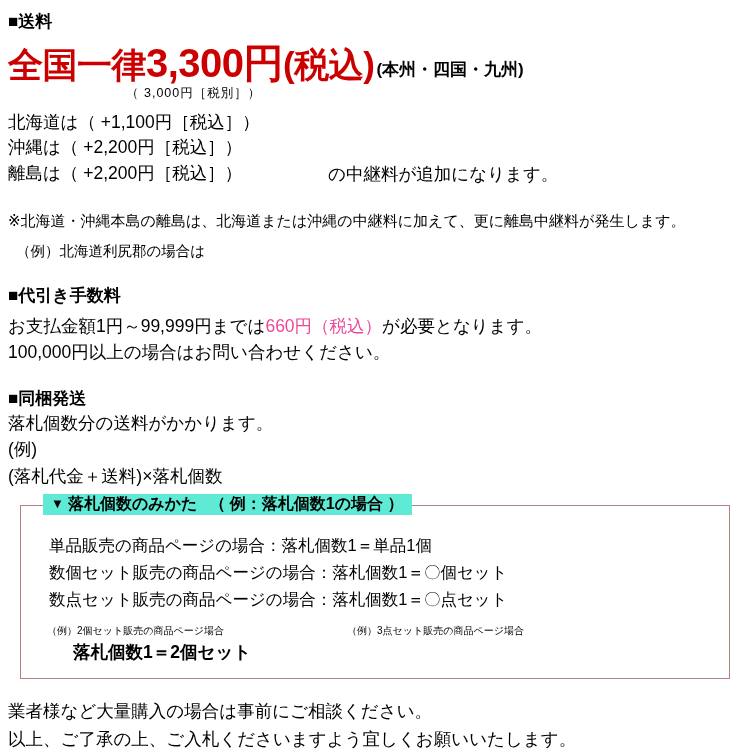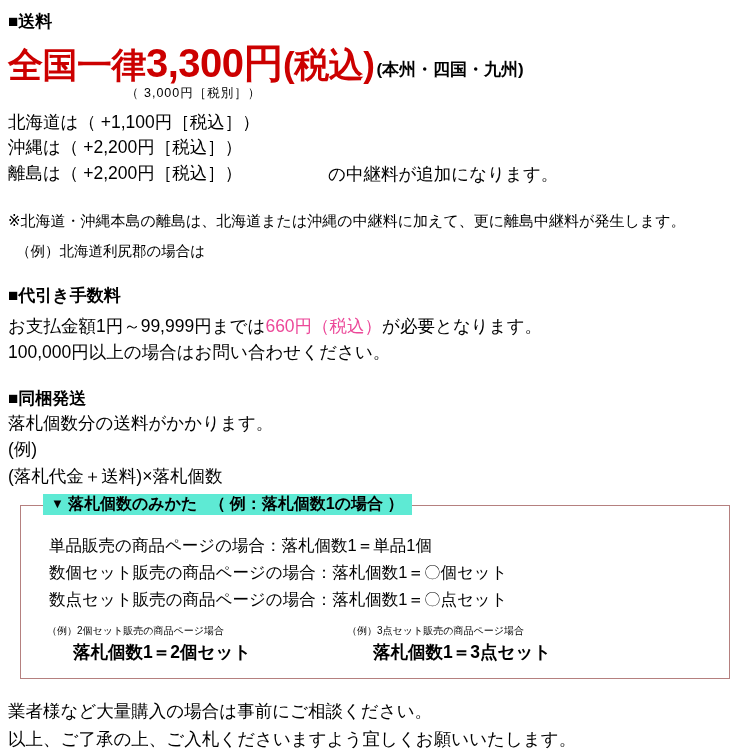--- a/index.html
+++ b/index.html
@@ -232,21 +232,20 @@
     <div class="explain-row">数個セット販売の商品ページの場合：落札個数1＝〇個セット</div>
     <div class="explain-row">数点セット販売の商品ページの場合：落札個数1＝〇点セット</div>
 
     <div class="explain-examples">
       <div class="ex-col">
         <div class="cap">（例）2個セット販売の商品ページ場合</div>
         <div class="val">落札個数1＝2個セット</div>
       </div>
       <div class="ex-col">
         <div class="cap">（例）3点セット販売の商品ページ場合</div>
-        <div class="val">落札個数1＝3点セット</div>
       </div>
     </div>
   </div>
 
   <div class="footer">
     <div class="f-line">業者様など大量購入の場合は事前にご相談ください。</div>
     <div class="f-line">以上、ご了承の上、ご入札くださいますよう宜しくお願いいたします。</div>
   </div>
 
 </div>

